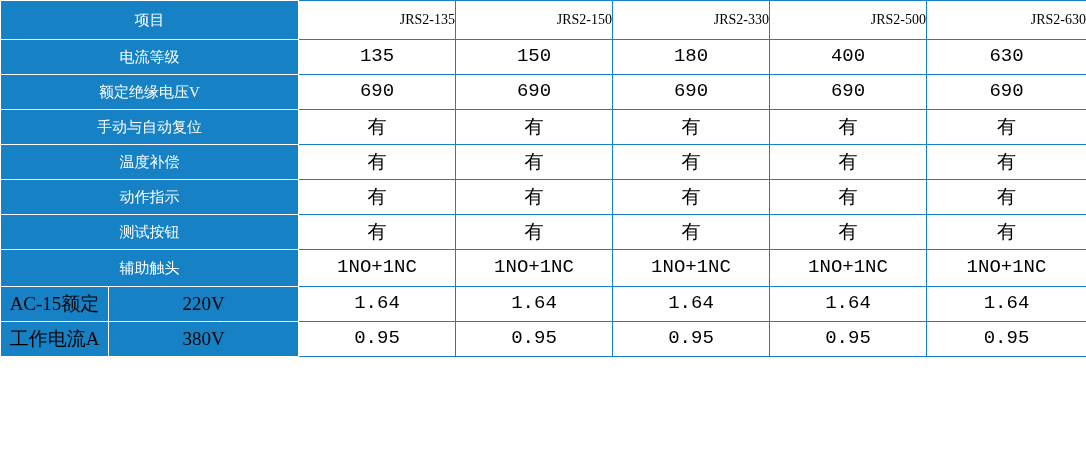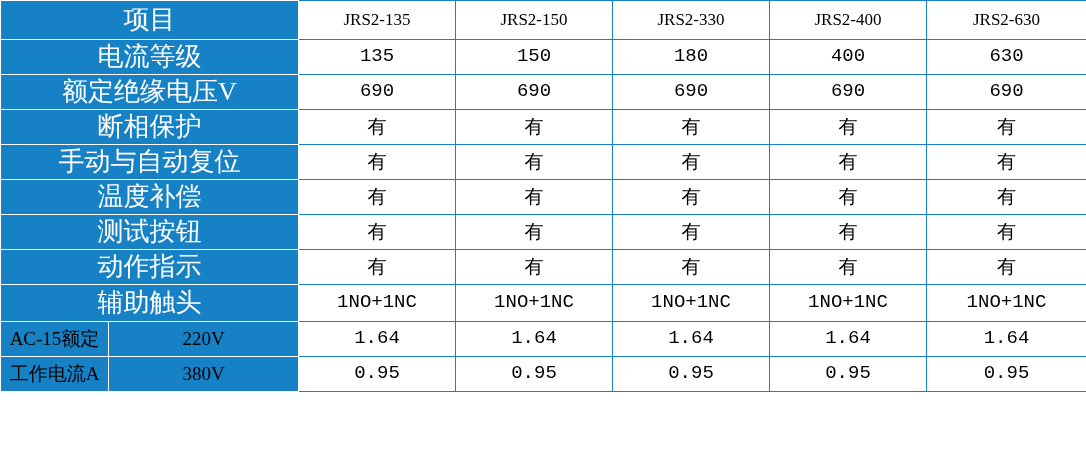--- a/index.html
+++ b/index.html
@@ -30,33 +30,34 @@
     vertical-align: middle;
     font-size: 19px;
     color: #000000;
     padding: 0;
     line-height: 1.25;
   }
   
   #spec-table td.lbl {
     background: #1681c4;
     color: #ffffff;
-    font-size: 26px;
+    font-size: 15px;
     border: 1px solid #ffffff;
   }
   
   #spec-table td.val {
     background: #ffffff;
     border-left: 1px solid #1681c4;
     border-right: 1px solid #1681c4;
     border-top: 1px solid #1681c4;
     border-bottom: 1px solid #1681c4;
   }
   #spec-table td.val.head {
-    font-size: 17px;
+    font-size: 14px;
+    text-align: right;
   }
   #spec-table td.val.num {
     font-family: Liberation Mono, monospace;
   }
   #spec-table tr.r-head td { height: 38px; }
   #spec-table tr.r-norm td { height: 34px; }
   #spec-table tr.r-tall td { height: 70px; }
   #spec-table tr.r-aux td  { height: 36px; }
   #spec-table tr.r-ac td   { height: 34px; margin-top: 28px; }
 
@@ -88,21 +89,21 @@
     <col class="c-val">
     <col class="c-val">
     <col class="c-val-last">
   </colgroup>
   <tbody>
     <tr class="r-head">
       <td class="lbl" colspan="2">项目</td>
       <td class="val head">JRS2-135</td>
       <td class="val head">JRS2-150</td>
       <td class="val head">JRS2-330</td>
-      <td class="val head">JRS2-400</td>
+      <td class="val head">JRS2-500</td>
       <td class="val head">JRS2-630</td>
     </tr>
 
     <tr class="r-norm">
       <td class="lbl" colspan="2">电流等级</td>
       <td class="val num">135</td>
       <td class="val num">150</td>
       <td class="val num">180</td>
       <td class="val num">400</td>
       <td class="val num">630</td>
@@ -110,58 +111,50 @@
 
     <tr class="r-norm">
       <td class="lbl" colspan="2">额定绝缘电压V</td>
       <td class="val num">690</td>
       <td class="val num">690</td>
       <td class="val num">690</td>
       <td class="val num">690</td>
       <td class="val num">690</td>
     </tr>
 
-    <tr class="r-norm">
-      <td class="lbl" colspan="2">断相保护</td>
-      <td class="val">有</td>
-      <td class="val">有</td>
-      <td class="val">有</td>
-      <td class="val">有</td>
-      <td class="val">有</td>
-    </tr>
 
     <tr class="r-norm">
       <td class="lbl" colspan="2">手动与自动复位</td>
       <td class="val">有</td>
       <td class="val">有</td>
       <td class="val">有</td>
       <td class="val">有</td>
       <td class="val">有</td>
     </tr>
 
     <tr class="r-norm">
       <td class="lbl" colspan="2">温度补偿</td>
       <td class="val">有</td>
       <td class="val">有</td>
       <td class="val">有</td>
       <td class="val">有</td>
       <td class="val">有</td>
     </tr>
 
     <tr class="r-norm">
-      <td class="lbl" colspan="2">测试按钮</td>
+      <td class="lbl" colspan="2">动作指示</td>
       <td class="val">有</td>
       <td class="val">有</td>
       <td class="val">有</td>
       <td class="val">有</td>
       <td class="val">有</td>
     </tr>
 
     <tr class="r-norm">
-      <td class="lbl" colspan="2">动作指示</td>
+      <td class="lbl" colspan="2">测试按钮</td>
       <td class="val">有</td>
       <td class="val">有</td>
       <td class="val">有</td>
       <td class="val">有</td>
       <td class="val">有</td>
     </tr>
 
 
     <tr class="r-aux">
       <td class="lbl" colspan="2">辅助触头</td>

